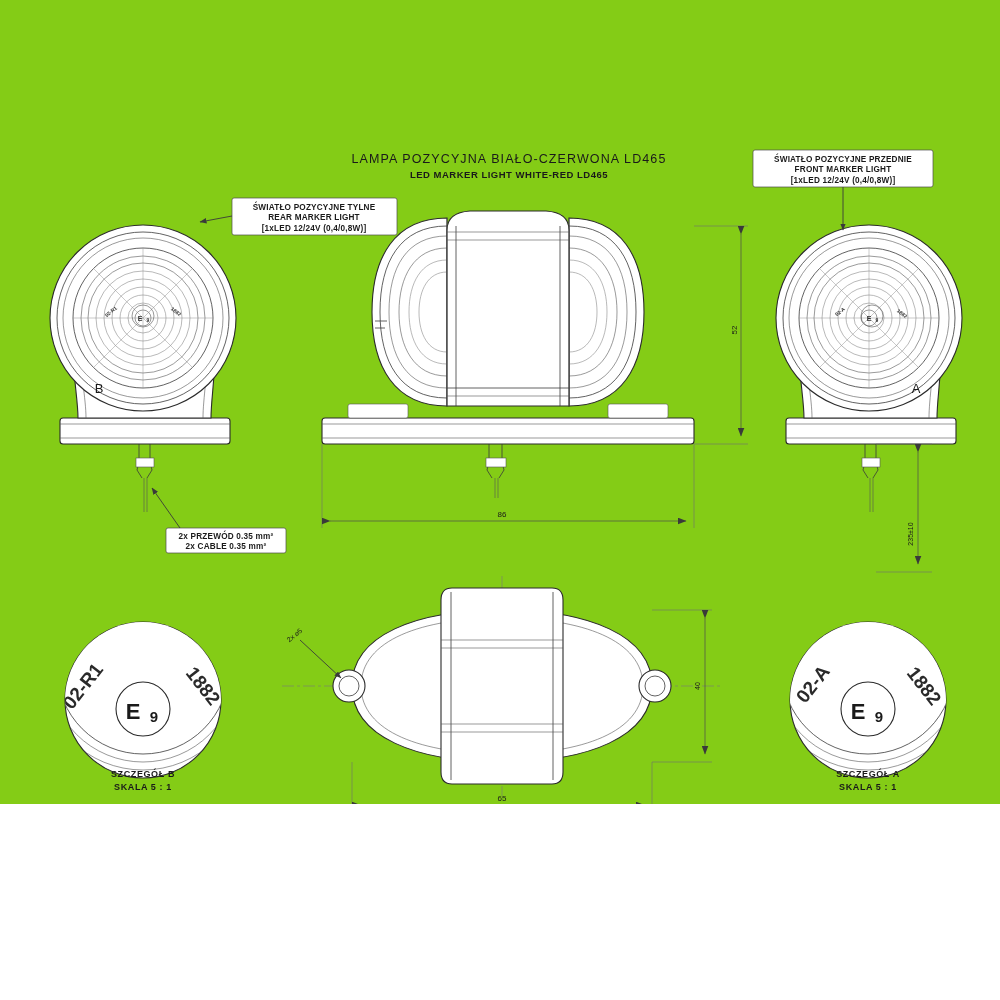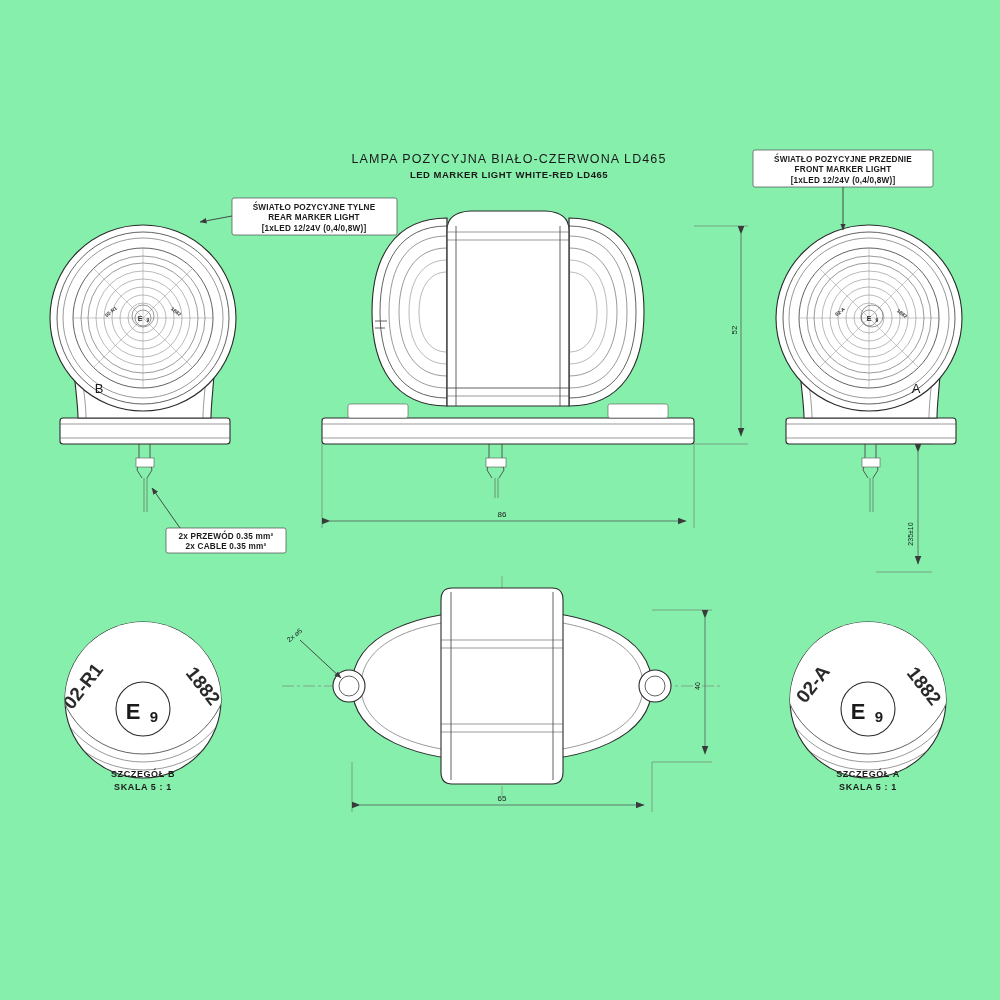--- a/index.html
+++ b/index.html
@@ -3,22 +3,22 @@
 <meta charset="utf-8">
 <style>
   html, body {
     margin: 0;
     padding: 0;
     background: #ffffff;
   }
   #sheet {
     position: relative;
     width: 1000px;
-    height: 1000px;
-    background: #86efac;
+    height: 804px;
+    background: #84cc16;
     font-family: "Liberation Sans", sans-serif;
     overflow: hidden;
   }
   svg.drawing {
     position: absolute;
     left: 0;
     top: 0;
     width: 1000px;
     height: 1000px;
   }

